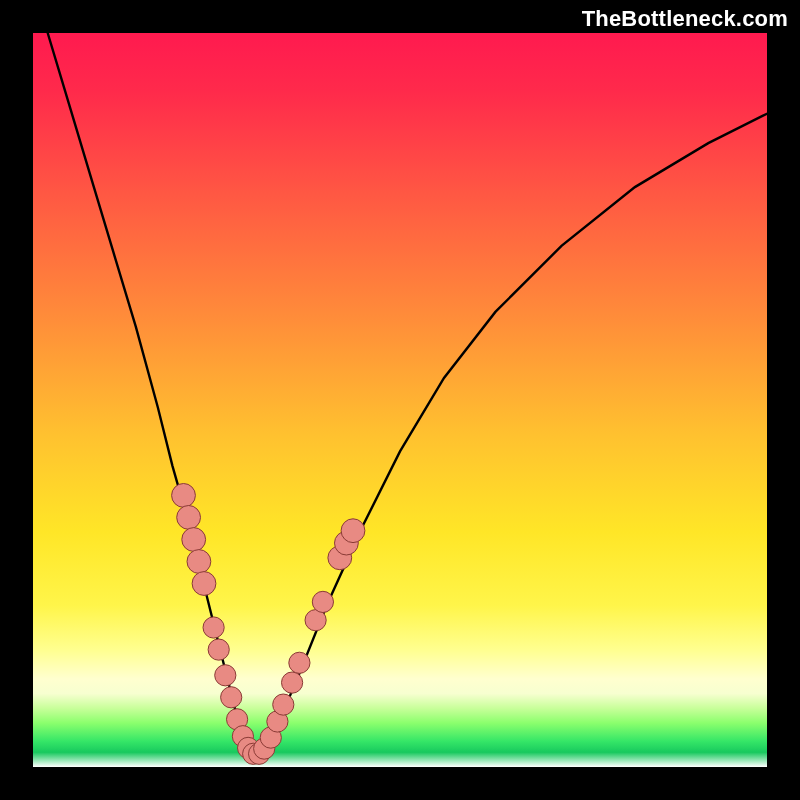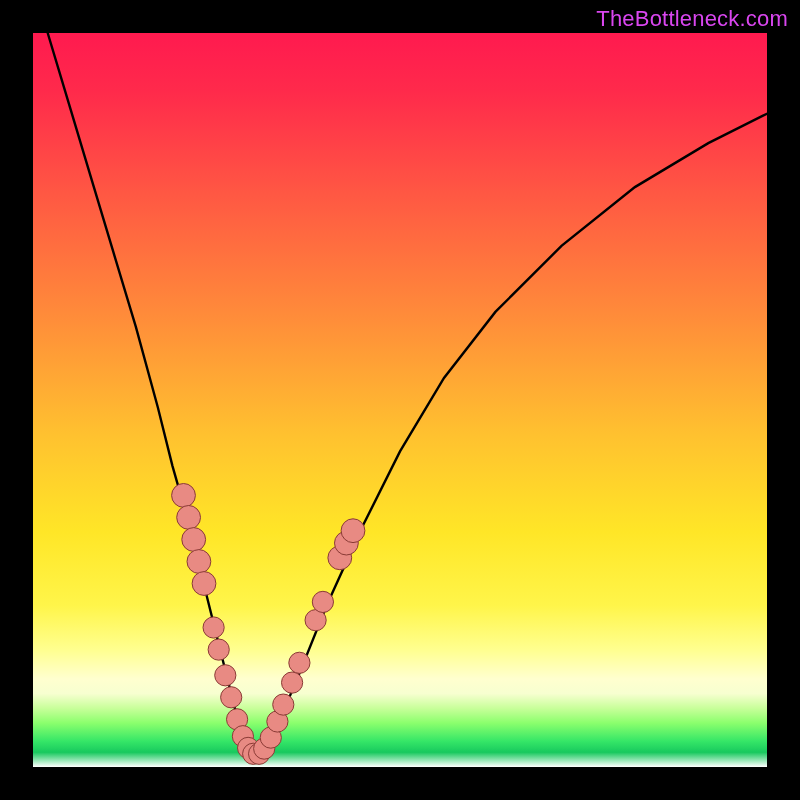--- a/index.html
+++ b/index.html
@@ -42,24 +42,24 @@
       #8bff6d 94%,
       #35e667 96.5%,
       #18c95e 98%,
       #ffffff 100%
     );
   }
   .watermark {
     position: absolute;
     top: 6px;
     right: 12px;
-    color: #d946ef;
+    color: #ffffff;
     font-size: 22px;
     letter-spacing: 0.2px;
-    font-weight: 400;
+    font-weight: 700;
     user-select: none;
     margin-left: 19px;
   }
   svg.curve {
     position: absolute;
     left: 0;
     top: 0;
     width: 734px;
     height: 734px;
     overflow: visible;

